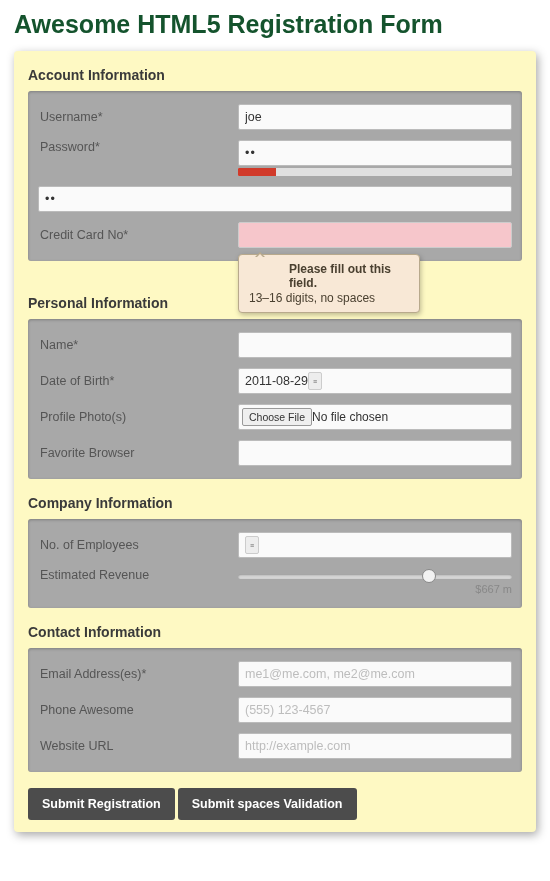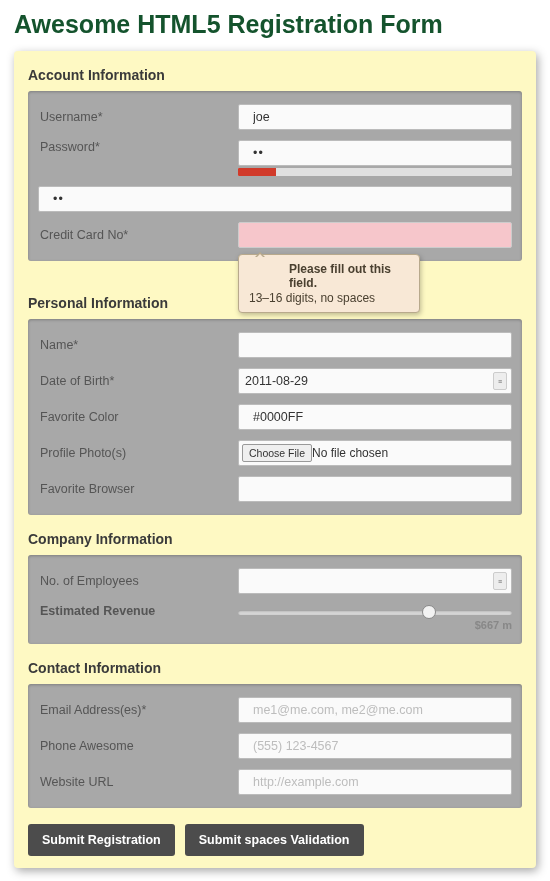--- a/index.html
+++ b/index.html
@@ -55,21 +55,21 @@
       flex: 1;
       position: relative;
     }
     .text-input, .file-btn-row, .number-input {
       width: 100%;
       height: 26px;
       background: #fafafa;
       border: 1px solid #bbb;
       border-radius: 2px;
       font-size: 12.5px;
-      padding: 0 14px;
+      padding: 0 6px;
       color: #333;
     }
     .text-input::placeholder {
       color: #bdbdbd;
     }
     .text-input.error {
       background: #f6c6cb;
       border-color: #ccc;
     }
     .password-dots {
@@ -84,21 +84,20 @@
       overflow: hidden;
     }
     .strength-fill {
       height: 100%;
       width: 14%;
       background: #d13a2a;
     }
     .number-input {
       display: flex;
       align-items: center;
-      justify-content: space-between;
       padding: 0 4px 0 6px;
     }
     .stepper {
       width: 14px;
       height: 18px;
       background: #ededed;
       border: 1px solid #ccc;
       border-radius: 2px;
       display: flex;
       flex-direction: column;
@@ -181,21 +180,21 @@
       border: 5px solid transparent;
       border-bottom-color: #f8e8d6;
     }
     .tooltip .t-title {
       font-weight: bold;
       margin-bottom: 1px;
       padding-left: 40px;
     }
     .button-bar {
       display: flex;
-      gap: 10px;
+      gap: 3px;
       padding: 12px 14px 0 14px;
     }
     .submit-btn {
       background: #4c4c4c;
       color: #fff;
       border: none;
       border-radius: 3px;
       padding: 9px 14px;
       font-size: 12.5px;
       font-weight: bold;
@@ -264,26 +263,20 @@
       <div class="row">
         <div class="label">Date of Birth*</div>
         <div class="input-wrap">
           <div class="number-input">
             <span>2011-08-29</span>
             <span class="stepper">≡</span>
           </div>
         </div>
       </div>
 
-      <div class="row">
-        <div class="label">Favorite Color</div>
-        <div class="input-wrap">
-          <input class="text-input" value="#0000FF" style="">
-        </div>
-      </div>
 
       <div class="row">
         <div class="label">Profile Photo(s)</div>
         <div class="input-wrap">
           <div class="file-btn-row">
             <span class="choose-btn">Choose File</span>
             <span class="file-status">No file chosen</span>
           </div>
         </div>
       </div>
@@ -305,21 +298,21 @@
       <div class="row">
         <div class="label">No. of Employees</div>
         <div class="input-wrap">
           <div class="number-input">
             <span></span>
             <span class="stepper">≡</span>
           </div>
         </div>
       </div>
 
-      <div class="row" style="align-items:flex-start;font-weight:bold;">
+      <div class="row" style="align-items:flex-start;">
         <div class="label">Estimated Revenue</div>
         <div class="slider-row">
           <div class="slider-track">
             <div class="slider-thumb"></div>
           </div>
           <div class="slider-value">$667 m</div>
         </div>
       </div>
 
     </div>

